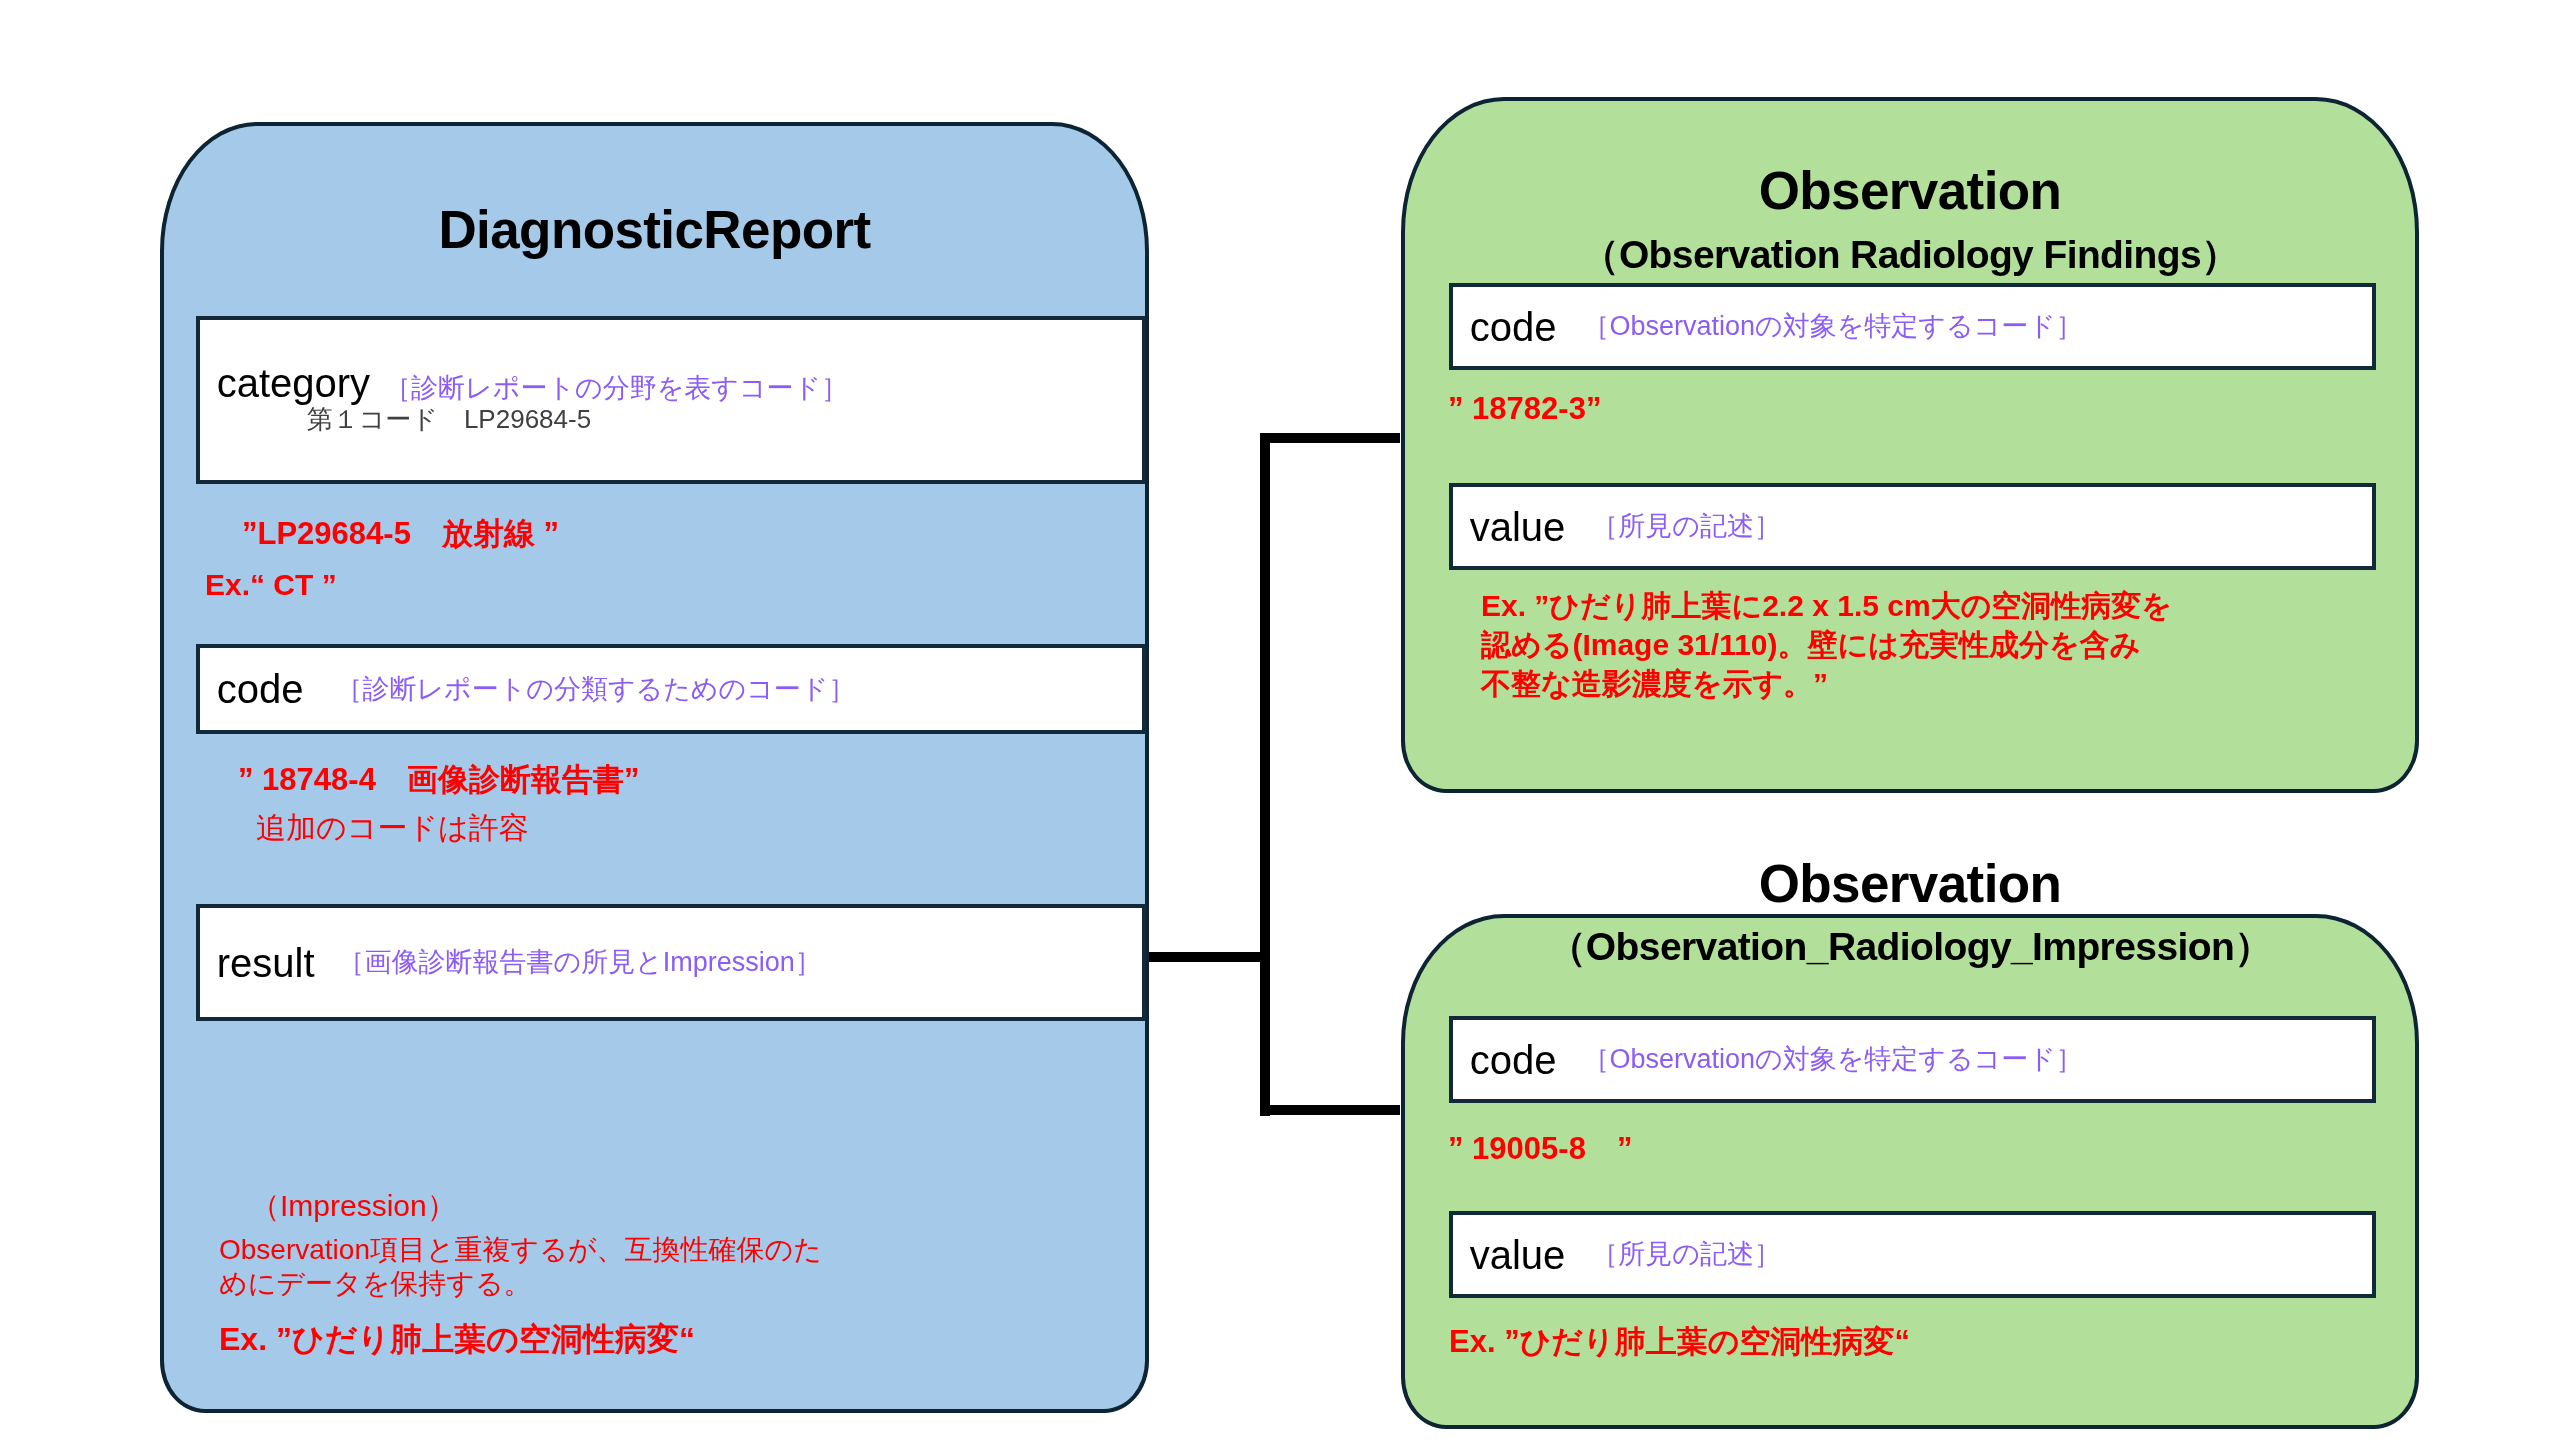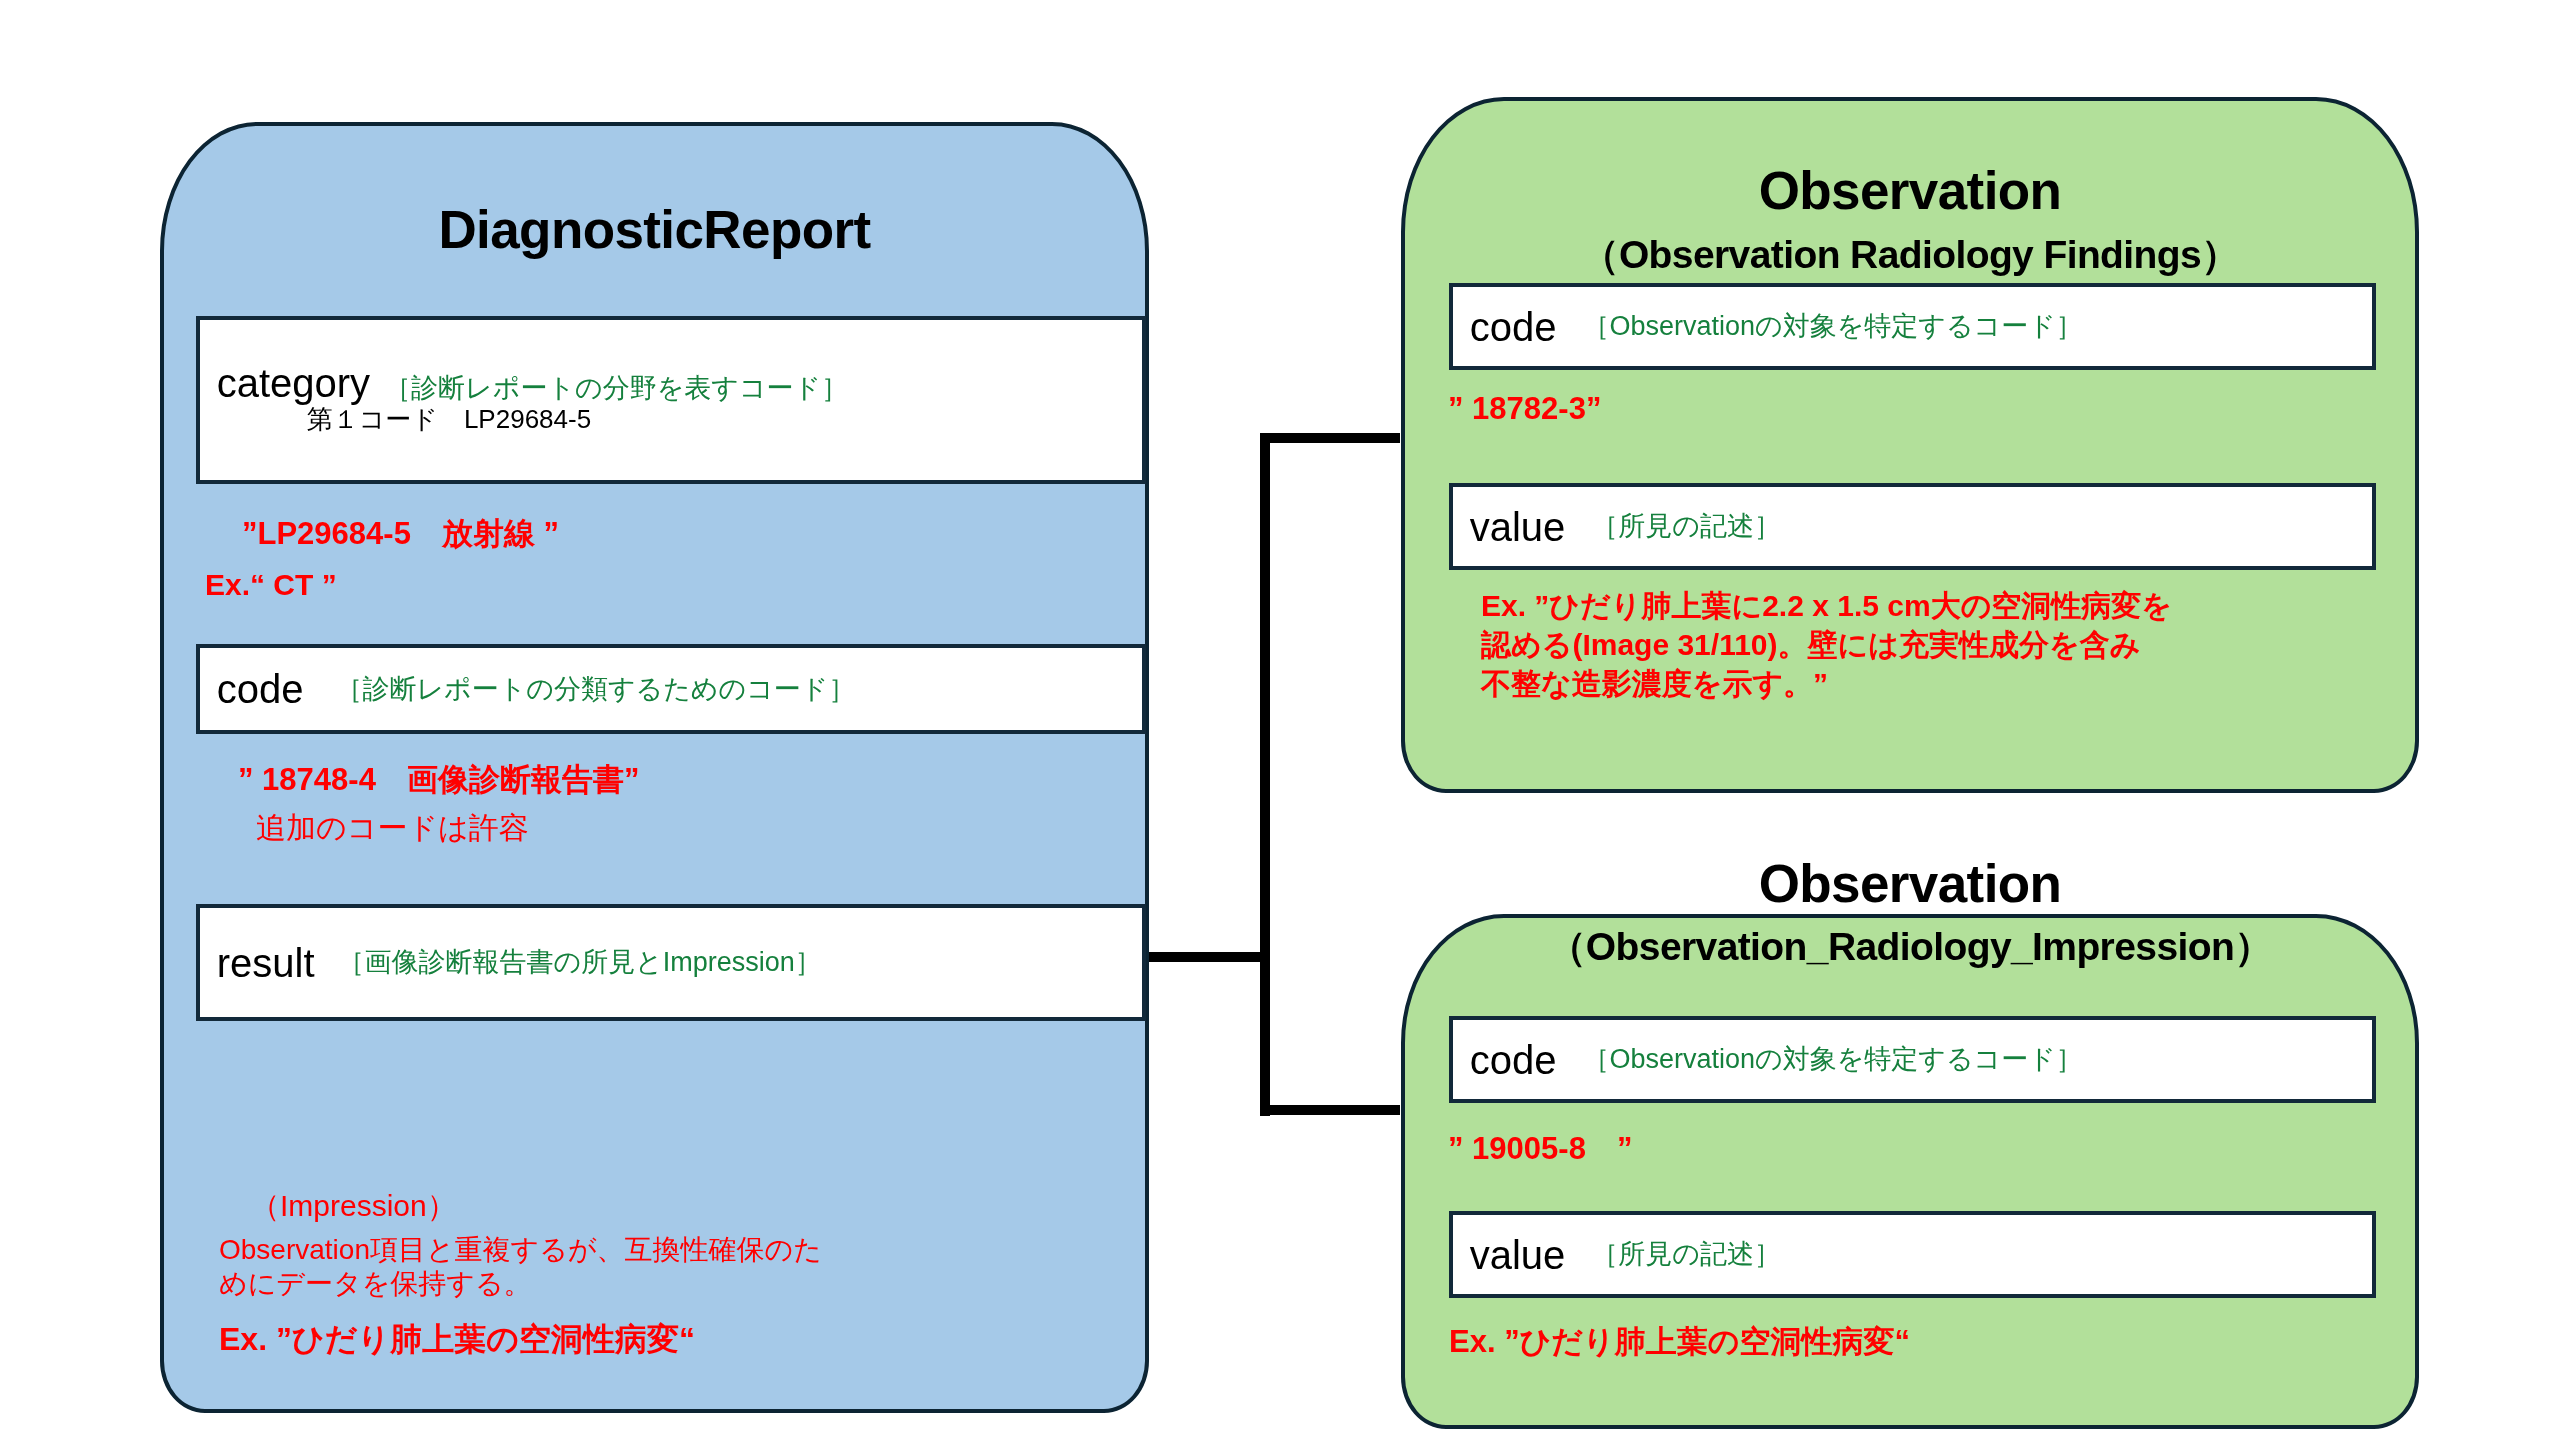--- a/index.html
+++ b/index.html
@@ -49,27 +49,27 @@
     box-sizing:border-box;
     display:flex;align-items:center;
     padding-left:16.7px;
   }
   .attr-name{
     color:#000;font-size:40px;line-height:1;
     font-family:"Liberation Sans","DejaVu Sans",sans-serif;
     white-space:nowrap;
   }
   .attr-desc{
-    color:#15803d;font-size:27px;line-height:1;margin-left:14px;
+    color:#8b5cf6;font-size:27px;line-height:1;margin-left:14px;
     font-family:"Liberation Sans","DejaVu Sans",sans-serif;
     white-space:nowrap;
   }
   .attr-desc.sm{font-size:24px;}
   .attr-box .stack{display:flex;flex-direction:column;justify-content:center;}
-  .sub-line{color:#000000;font-size:26px;line-height:1.28;white-space:nowrap;padding-left:90px;}
+  .sub-line{color:#404040;font-size:26px;line-height:1.28;white-space:nowrap;padding-left:90px;}
 
   
   .note{
     position:absolute;color:#ff0000;
     font-family:"Liberation Sans","DejaVu Sans",sans-serif;
     line-height:1.22;white-space:pre-line;
   }
   .note.b{font-weight:bold;}
 
   

